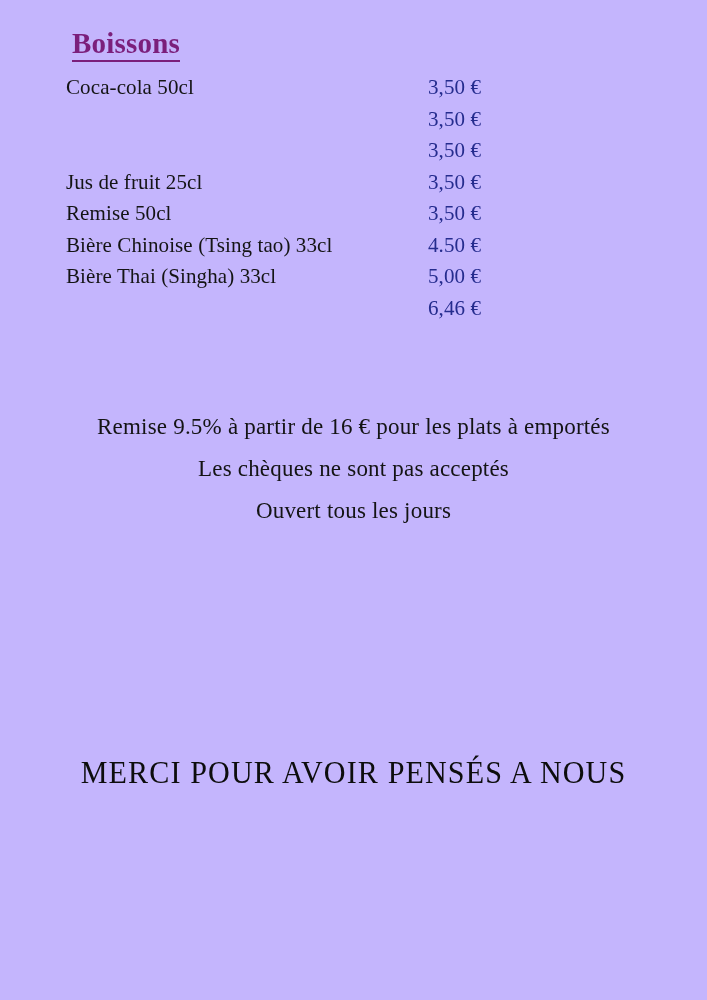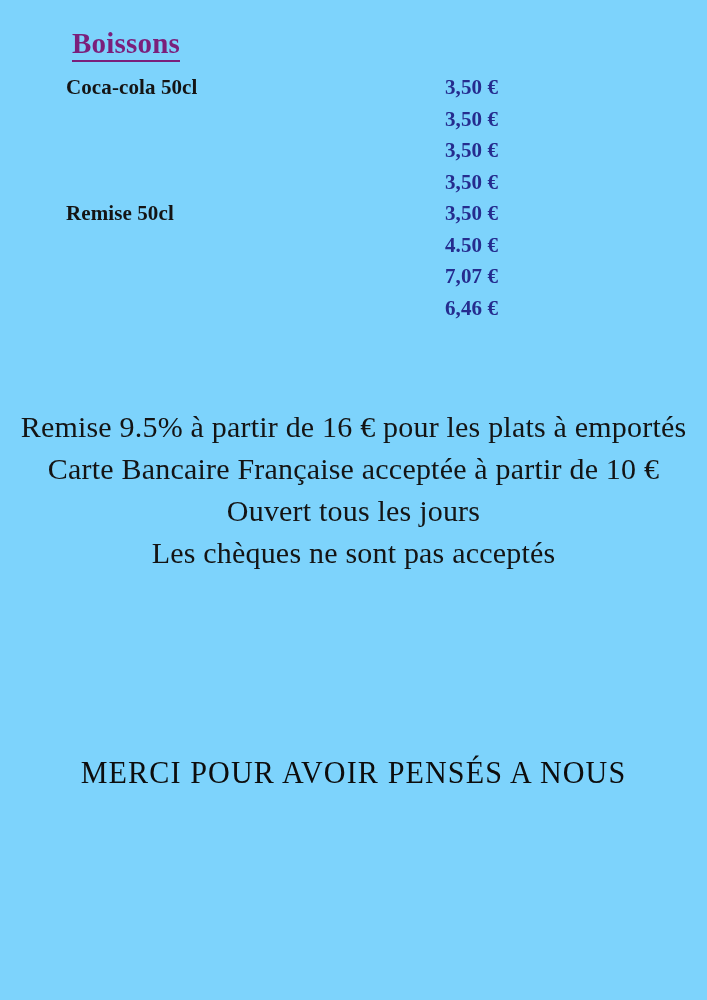--- a/index.html
+++ b/index.html
@@ -13,21 +13,21 @@
     position: relative;
     overflow: hidden;
     font-family: "Liberation Serif", "DejaVu Serif", serif;
     color: #000000;
     -webkit-font-smoothing: antialiased;
   }
 
   .page {
     position: absolute;
     inset: 0;
-    background: #7dd3fc;
+    background: #c4b5fd;
   }
 
   
   .section-title {
     position: absolute;
     left: 72px;
     top: 28px;
     font-family: "Liberation Serif", "DejaVu Serif", serif;
     font-size: 29px;
     font-weight: 700;
@@ -39,53 +39,51 @@
     display: inline-block;
     white-space: nowrap;
   }
 
   
   .drinks {
     position: absolute;
     left: 66px;
     top: 72px;
     width: 480px;
-    font-weight: bold;
   }
   .drink-row {
     position: relative;
     height: 31.5px;
     line-height: 31.5px;
     white-space: nowrap;
   }
   .drink-name {
     font-size: 21px;
     color: #141414;
     letter-spacing: 0.1px;
   }
   .drink-price {
     position: absolute;
     left: 362px;
     top: 0;
     font-size: 21px;
     color: #252c8e;
     letter-spacing: 0.1px;
-    margin-left: 17px;
   }
 
   
   .notices {
     position: absolute;
     left: 0;
     right: 0;
     top: 406px;
     text-align: center;
   }
   .notice-line {
-    font-size: 30px;
+    font-size: 23px;
     line-height: 42px;
     color: #141414;
     letter-spacing: 0.2px;
     white-space: nowrap;
   }
 
   
   .footer-thanks {
     position: absolute;
     left: 0;
@@ -105,29 +103,28 @@
 <body>
 
 <div class="page">
 
   <div class="section-title">Boissons</div>
 
   <div class="drinks">
       <div class="drink-row"><span class="drink-name">Coca-cola 50cl</span><span class="drink-price">3,50 €</span></div>
       <div class="drink-row"><span class="drink-price">3,50 €</span></div>
       <div class="drink-row"><span class="drink-price">3,50 €</span></div>
-      <div class="drink-row"><span class="drink-price">3,50 €</span></div>
+      <div class="drink-row"><span class="drink-name">Jus de fruit 25cl</span><span class="drink-price">3,50 €</span></div>
       <div class="drink-row"><span class="drink-name">Remise 50cl</span><span class="drink-price">3,50 €</span></div>
-      <div class="drink-row"><span class="drink-price">4.50 €</span></div>
-      <div class="drink-row"><span class="drink-price">7,07 €</span></div>
+      <div class="drink-row"><span class="drink-name">Bière Chinoise (Tsing tao) 33cl</span><span class="drink-price">4.50 €</span></div>
+      <div class="drink-row"><span class="drink-name">Bière Thai (Singha) 33cl</span><span class="drink-price">5,00 €</span></div>
       <div class="drink-row"><span class="drink-price">6,46 €</span></div>
     </div>
 
   <div class="notices">
       <div class="notice-line">Remise 9.5% à partir de 16 € pour les plats à emportés</div>
-      <div class="notice-line">Carte Bancaire Française acceptée à partir de 10 €</div>
+      <div class="notice-line">Les chèques ne sont pas acceptés</div>
       <div class="notice-line">Ouvert tous les jours</div>
-      <div class="notice-line">Les chèques ne sont pas acceptés</div>
     </div>
 
   <div class="footer-thanks">MERCI POUR AVOIR PENSÉS A NOUS</div>
 
 </div>
 
 </body></html>

